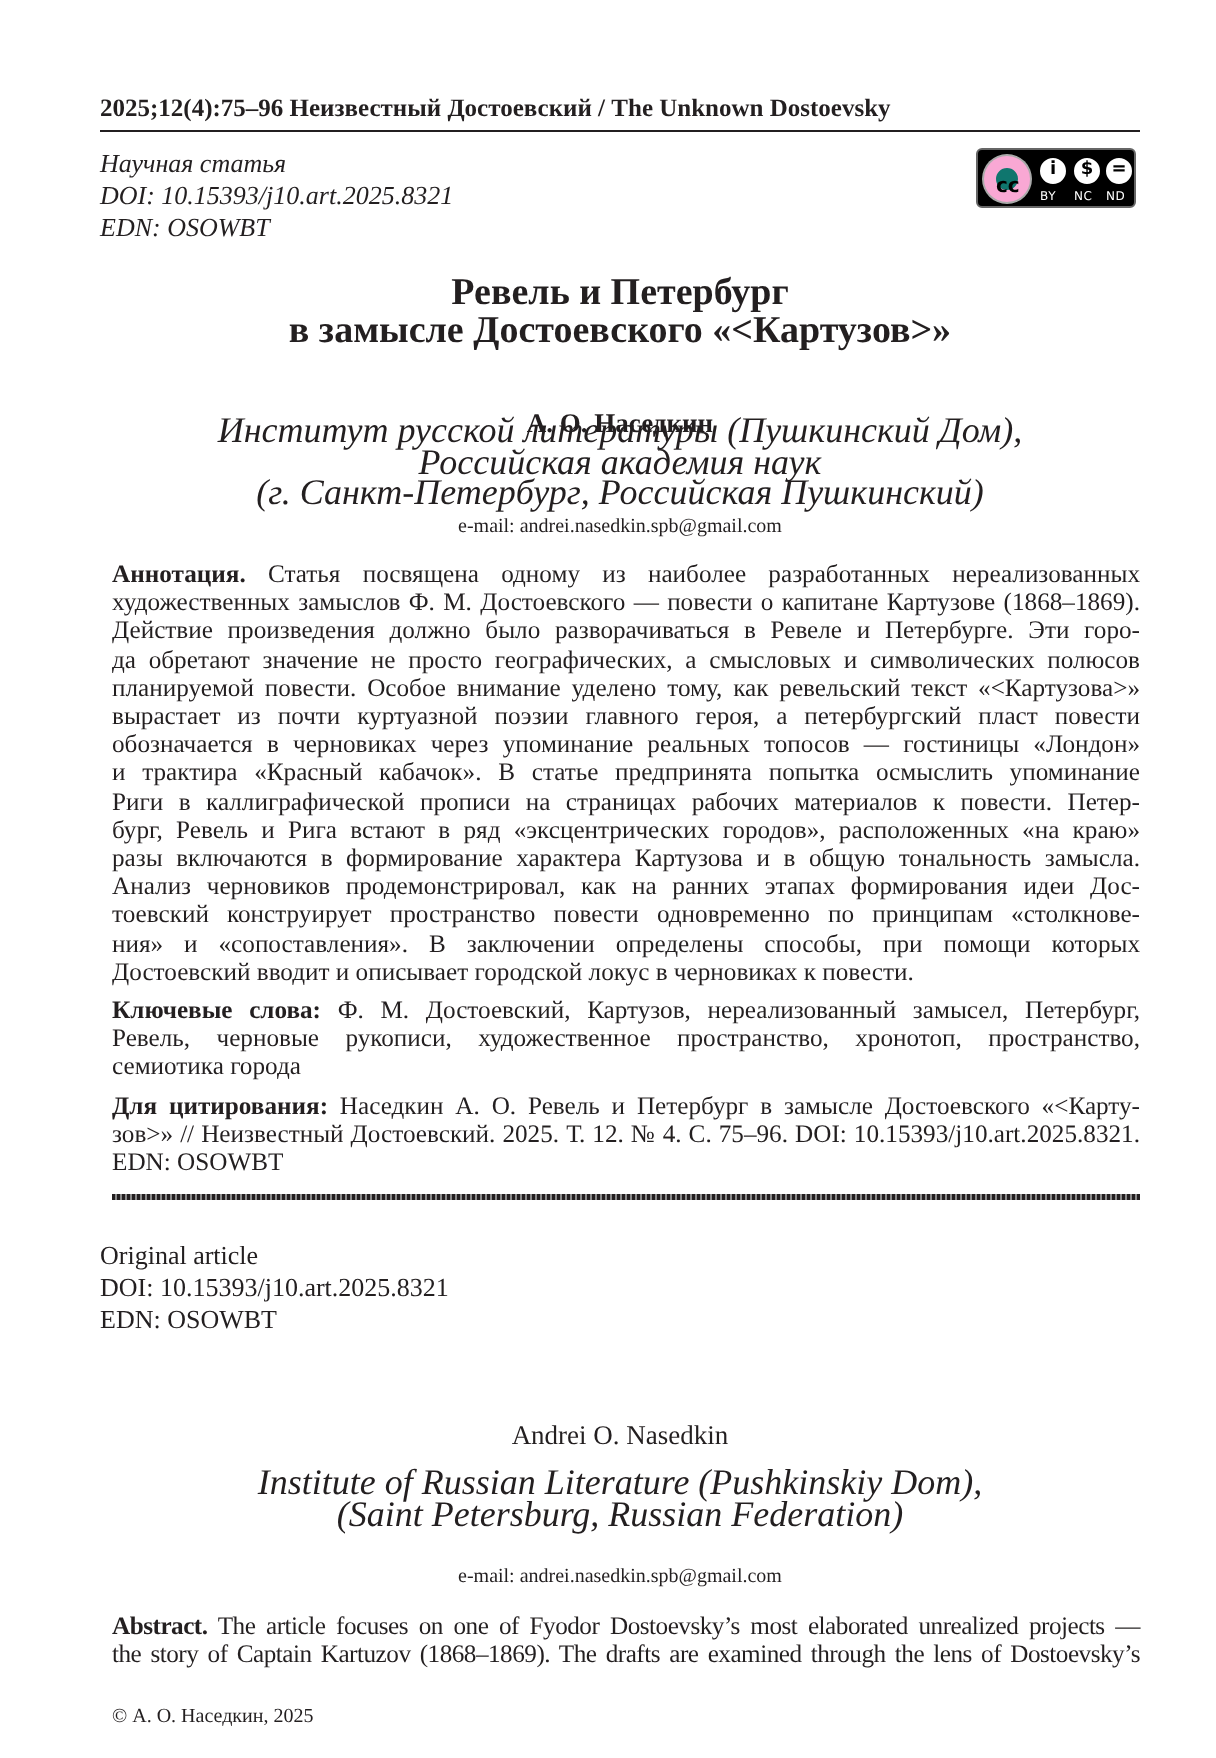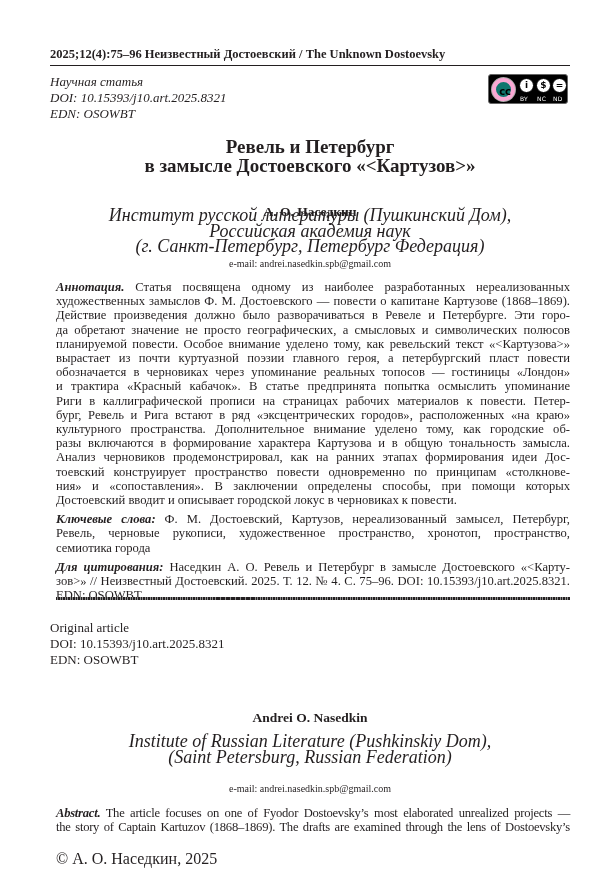--- a/index.html
+++ b/index.html
@@ -14,21 +14,21 @@
     padding-bottom: 3px; border-bottom: 1.5px solid #231f20;
   }
   .meta { position: absolute; left: 50px; font-size: 13px; line-height: 16px; }
   .meta div { white-space: nowrap; }
   .cc-badge {
     position: absolute; left: 488px; top: 74px; width: 80px; height: 30px;
     background: #000; border-radius: 3px; box-sizing: border-box; border: 1px solid #666;
   }
   .cc-badge .cc {
     position: absolute; left: 3px; top: 3px; width: 23px; height: 23px;
-    border-radius: 50%; background: #0f766e; border: 4px solid #f9a8d4; box-shadow: 0 0 0 1px #aaa;
+    border-radius: 50%; background: #0f766e; border: 6px solid #f9a8d4; box-shadow: 0 0 0 1px #aaa;
     box-sizing: border-box; font: bold 10px "DejaVu Sans", sans-serif; color: #000;
     text-align: right; line-height: 19px;
   }
   .cc-badge .ic {
     position: absolute; top: 3px; width: 15px; height: 15px; border-radius: 50%;
     background: #fff; border: 1.5px solid #000; box-sizing: border-box;
     font: bold 9px "DejaVu Sans", sans-serif; color: #000; text-align: center; line-height: 12px;
   }
   .cc-badge .lbl {
     position: absolute; top: 20px; font: 6px "DejaVu Sans", sans-serif; color: #fff; letter-spacing: 0.3px;
@@ -40,35 +40,35 @@
   .affil-ru { top: 208px; }
   .email { font-size: 10px; line-height: 12px; }
   .email-ru { top: 258px; }
   .abstract-ru {
     position: absolute; left: 56px; top: 280px; width: 514px;
     font-size: 12.6px; line-height: 14.2px; text-align: justify;
   }
   .abstract-ru p { margin: 0 0 5px 0; }
   .abstract-ru .line { display: block; text-align: justify; text-align-last: justify; white-space: nowrap; }
   .abstract-ru .line.last { text-align-last: left; }
-  b.lead { font-weight: bold; font-style: italic; }
+  b.lead { font-weight: bold; }
   .dashed-rule {
     position: absolute; left: 56px; top: 597px; width: 514px; height: 3px;
     background: repeating-linear-gradient(90deg, #231f20 0 1.5px, #8a8a8a 1.5px 2.5px);
   }
   .title-en { top: 680px; font-weight: bold; font-size: 15px; line-height: 19px; }
-  .author-en { top: 710px; font-weight: bold; font-size: 13.5px; line-height: 16px; }
+  .author-en { top: 710px; font-weight: normal; font-size: 13.5px; line-height: 16px; }
   .affil-en { top: 734px; }
   .email-en { top: 783px; }
   .abstract-en {
     position: absolute; left: 56px; top: 806px; width: 514px;
     font-size: 12.6px; line-height: 14.2px;
   }
   .abstract-en .line { display: block; text-align: justify; text-align-last: justify; white-space: nowrap; letter-spacing: -0.25px; }
-  .copyright { position: absolute; left: 56px; top: 851px; font-size: 16px; line-height: 15px; }
+  .copyright { position: absolute; left: 56px; top: 851px; font-size: 10px; line-height: 15px; }
 </style>
 </head>
 <body>
 
 <div class="page">
 
   <div class="running-head">2025;12(4):75–96 Неизвестный Достоевский / The Unknown Dostoevsky</div>
 
   <div class="meta" style="top:74px;font-style:italic;">
     <div>Научная статья</div>
@@ -89,38 +89,37 @@
   <div class="center title-ru">
     <div>Ревель и Петербург</div>
     <div>в замысле Достоевского «&lt;Картузов&gt;»</div>
   </div>
 
   <div class="center author-ru">А. О. Наседкин</div>
 
   <div class="center affil affil-ru">
     <div>Институт русской литературы (Пушкинский Дом),</div>
     <div>Российская академия наук</div>
-    <div>(г. Санкт-Петербург, Петербург Федерация)</div>
+    <div>(г. Санкт-Петербург, Российская Пушкинский)</div>
   </div>
 
   <div class="center email email-ru">e-mail: andrei.nasedkin.spb@gmail.com</div>
 
   <div class="abstract-ru">
     <p>
       <span class="line"><b class="lead">Аннотация.</b><span> Статья посвящена одному из наиболее разработанных нереализованных</span></span>
       <span class="line">художественных замыслов Ф. М. Достоевского — повести о капитане Картузове (1868–1869).</span>
       <span class="line">Действие произведения должно было разворачиваться в Ревеле и Петербурге. Эти горо-</span>
       <span class="line">да обретают значение не просто географических, а смысловых и символических полюсов</span>
       <span class="line">планируемой повести. Особое внимание уделено тому, как ревельский текст «&lt;Картузова&gt;»</span>
       <span class="line">вырастает из почти куртуазной поэзии главного героя, а петербургский пласт повести</span>
       <span class="line">обозначается в черновиках через упоминание реальных топосов — гостиницы «Лондон»</span>
       <span class="line">и трактира «Красный кабачок». В статье предпринята попытка осмыслить упоминание</span>
       <span class="line">Риги в каллиграфической прописи на страницах рабочих материалов к повести. Петер-</span>
       <span class="line">бург, Ревель и Рига встают в ряд «эксцентрических городов», расположенных «на краю»</span>
-      <span class="line">культурного пространства. Дополнительное внимание уделено тому, как городские об-</span>
       <span class="line">разы включаются в формирование характера Картузова и в общую тональность замысла.</span>
       <span class="line">Анализ черновиков продемонстрировал, как на ранних этапах формирования идеи Дос-</span>
       <span class="line">тоевский конструирует пространство повести одновременно по принципам «столкнове-</span>
       <span class="line">ния» и «сопоставления». В заключении определены способы, при помощи которых</span>
       <span class="line last">Достоевский вводит и описывает городской локус в черновиках к повести.</span>
     </p>
     <p>
       <span class="line"><b class="lead">Ключевые слова:</b><span> Ф. М. Достоевский, Картузов, нереализованный замысел, Петербург,</span></span>
       <span class="line">Ревель, черновые рукописи, художественное пространство, хронотоп, пространство,</span>
       <span class="line last">семиотика города</span>

